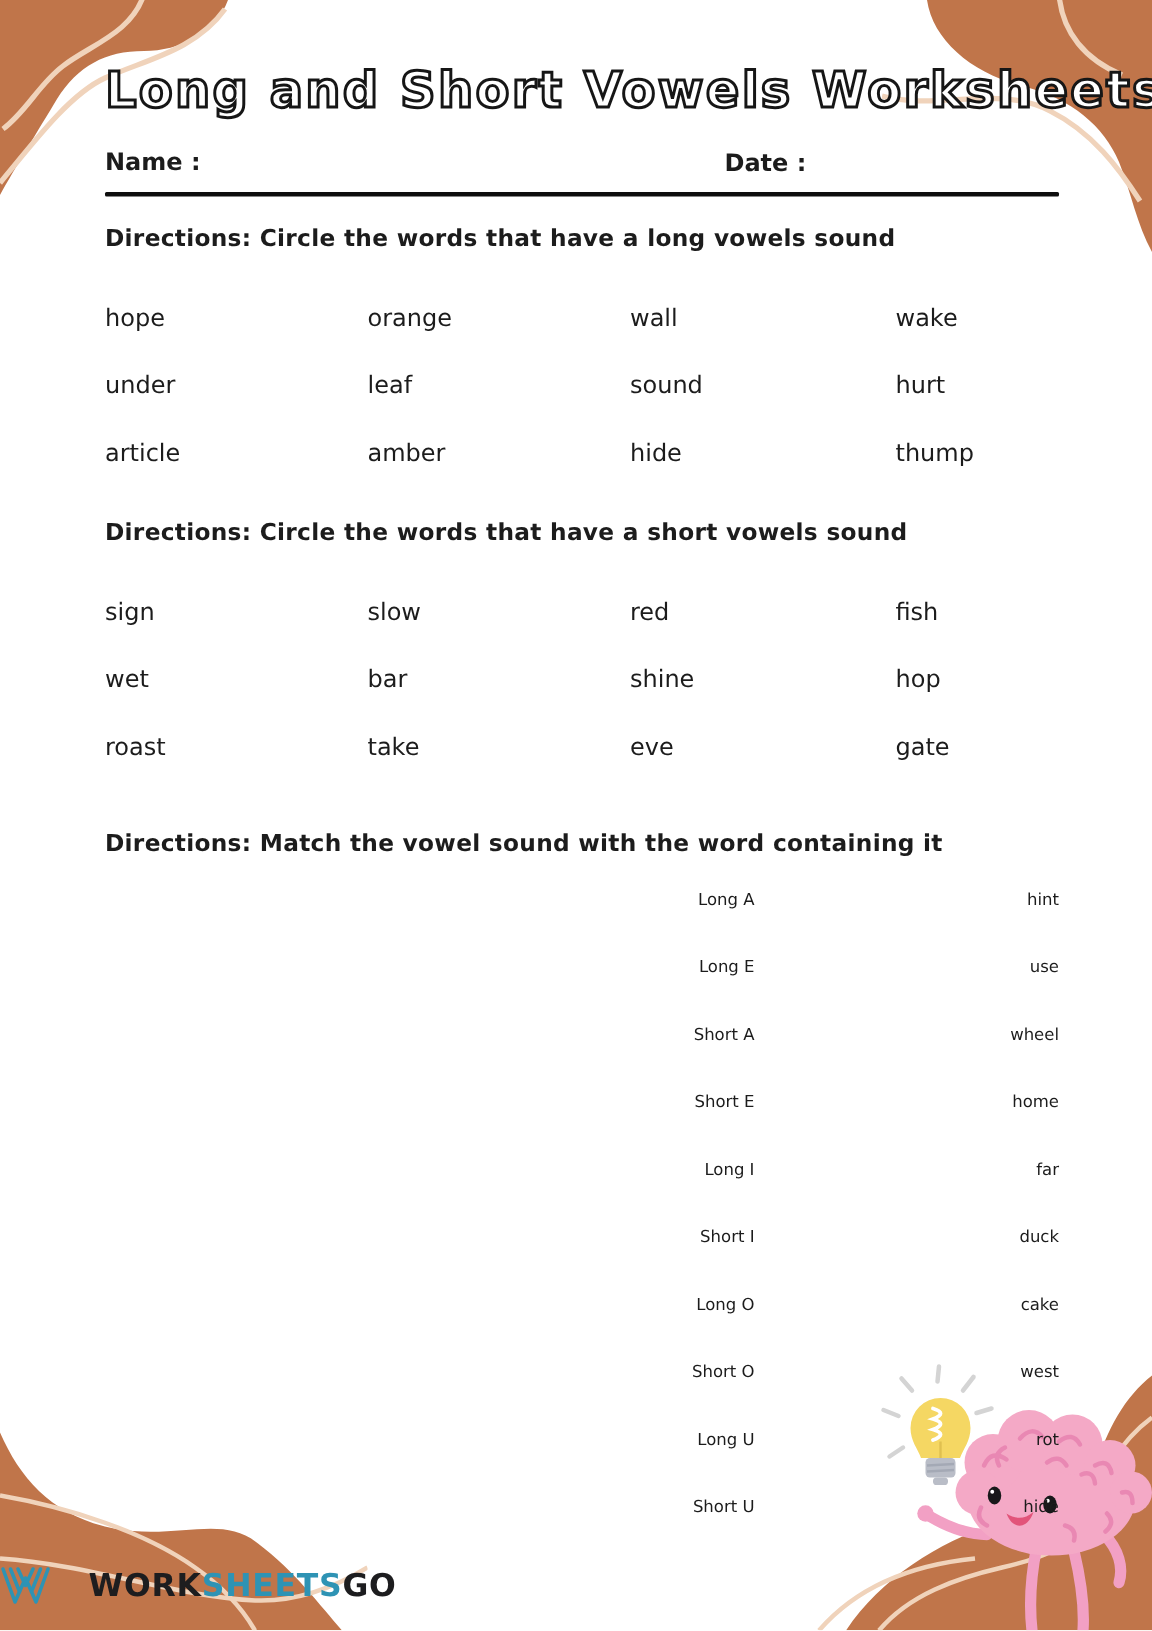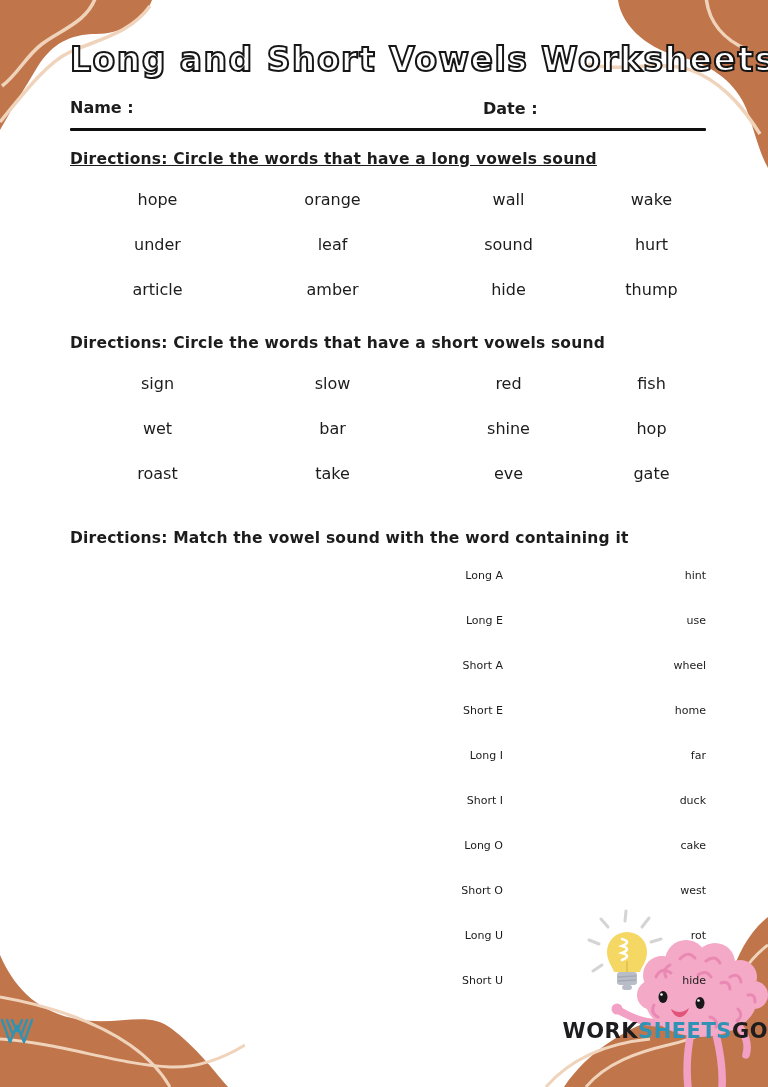--- a/index.html
+++ b/index.html
@@ -48,51 +48,50 @@
     background: #0e0e0e;
     border-radius: 1px;
   }
 
   .directions {
     font-size: 15.5px;
     font-weight: bold;
     letter-spacing: 0.2px;
     line-height: 21px;
   }
-  .sec-1 { margin-top: 18px; text-decoration: underline; }
+  .sec-1 { margin-top: 18px; }
   .sec-2 { margin-top: 8px; }
   .sec-3 { margin-top: 19px; }
 
   .word-grid {
-    margin-top: 20px;
+    margin-top: 32px;
     display: grid;
     grid-template-columns: 175px 175px 177px 1fr;
-    text-align: center;
   }
   .word-cell {
     height: 45px;
     font-size: 16px;
     line-height: 20px;
   }
 
   .match-list { margin-top: 17px; padding-left: 75px; }
   .match-row {
     display: grid;
     grid-template-columns: 358px 1fr;
     height: 45px;
   }
   .match-label, .match-word { font-size: 11px; line-height: 20px; text-align: right; }
 
   .footer {
     position: absolute;
-    left: 0; right: 0; top: 1018px;
+    left: 0; right: 0; top: 1044px;
     display: flex;
-    justify-content: space-between;
+    justify-content: flex-start;
     align-items: center;
-    gap: 8px;
+    gap: 25px;
     z-index: 3;
   }
   .brand-text {
     font-size: 21px;
     font-weight: 800;
     letter-spacing: 0.5px;
     white-space: nowrap;
   }
   .brand-dark { color: #1d1d1f; }
   .brand-teal { color: #2e93b4; }

